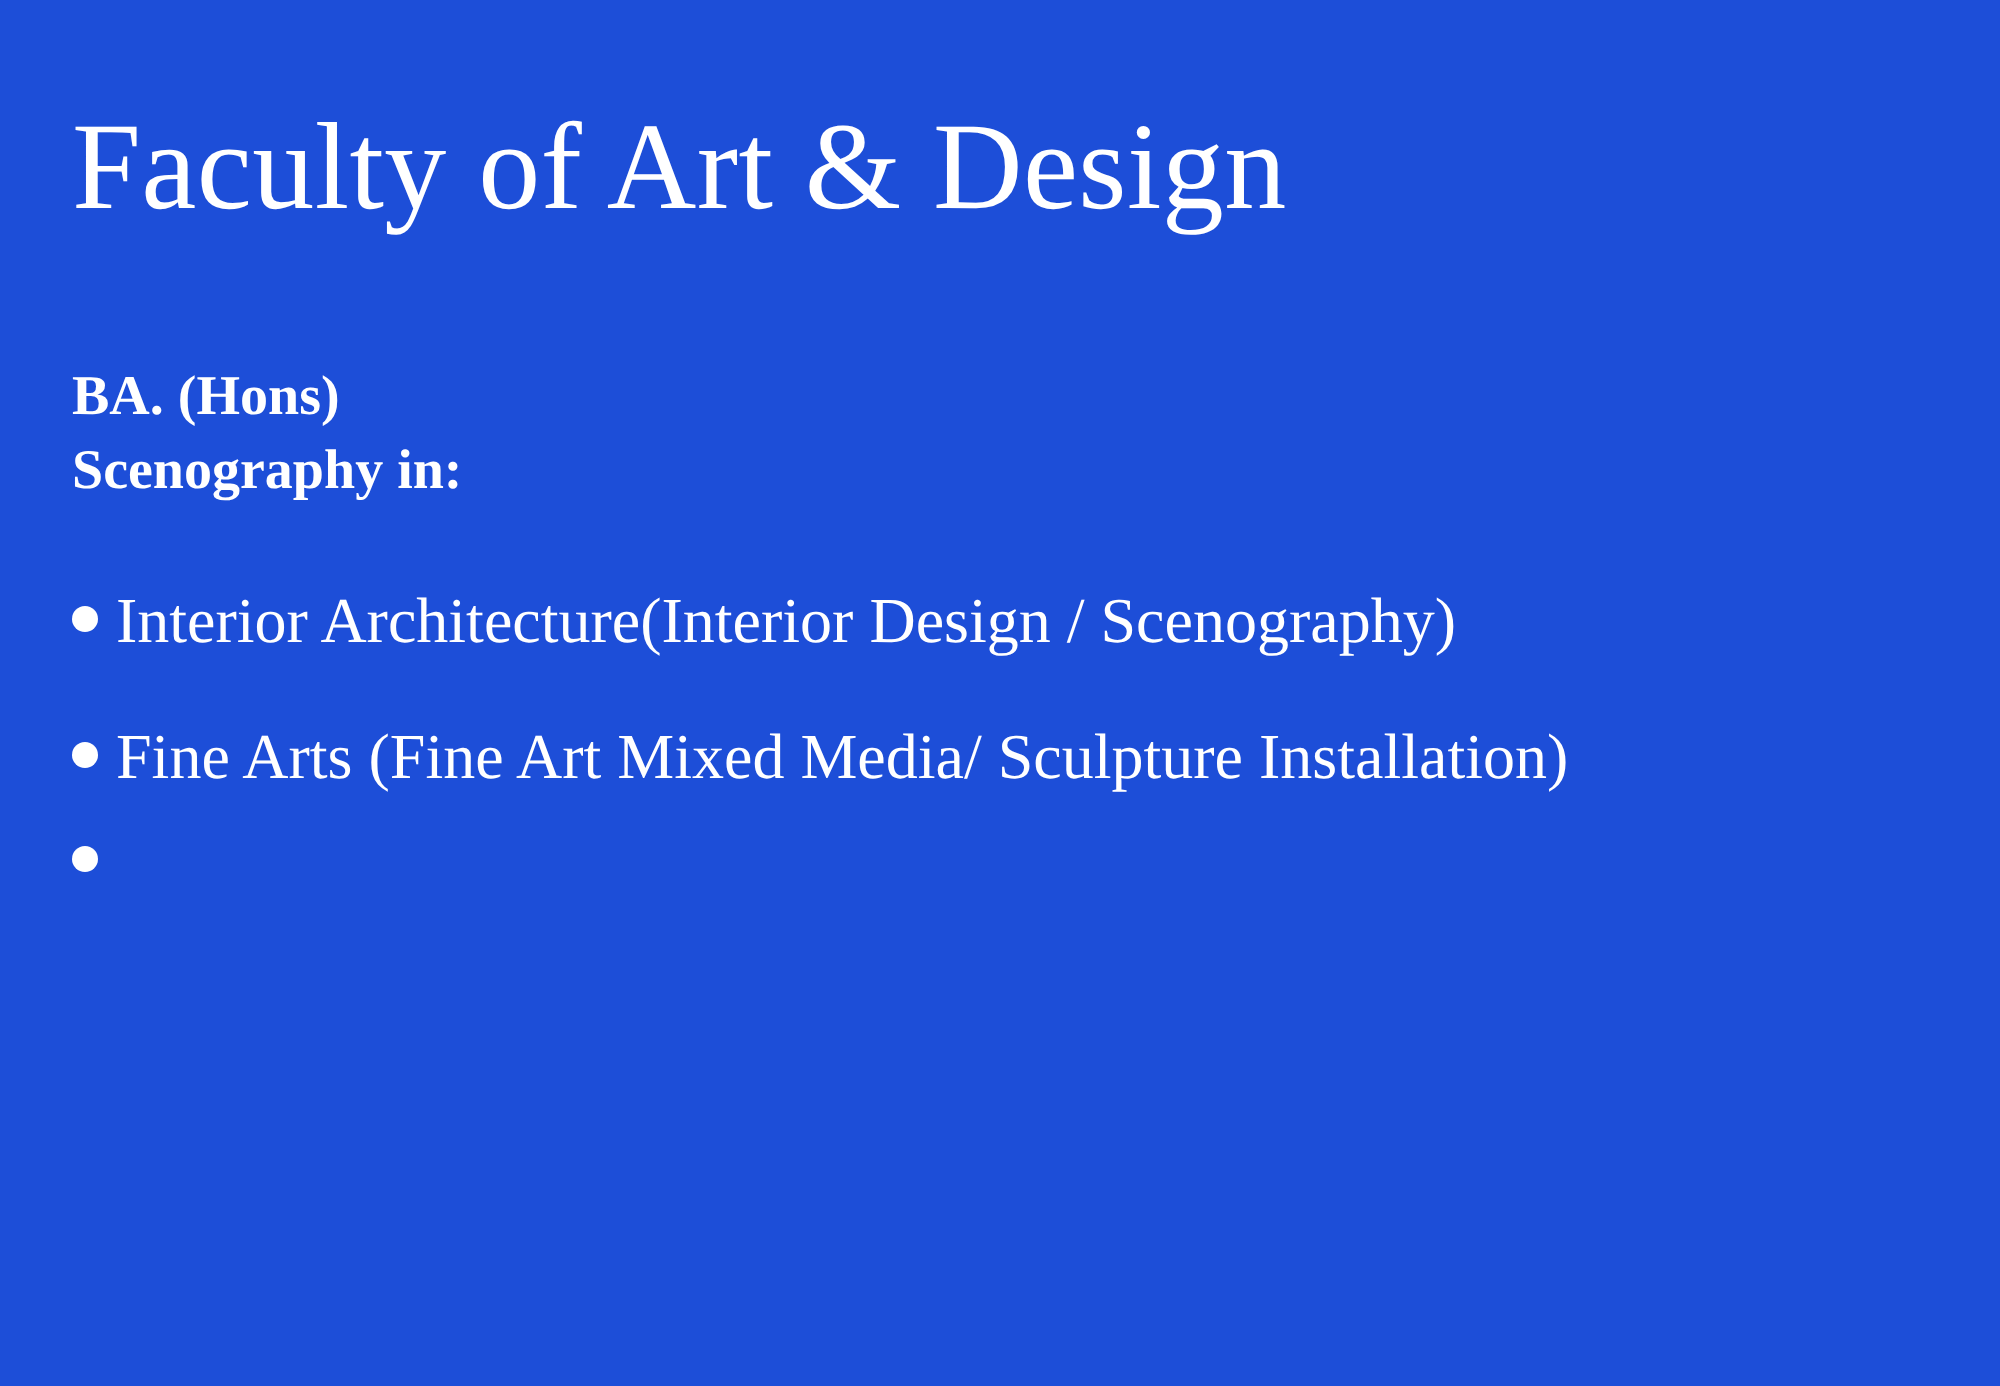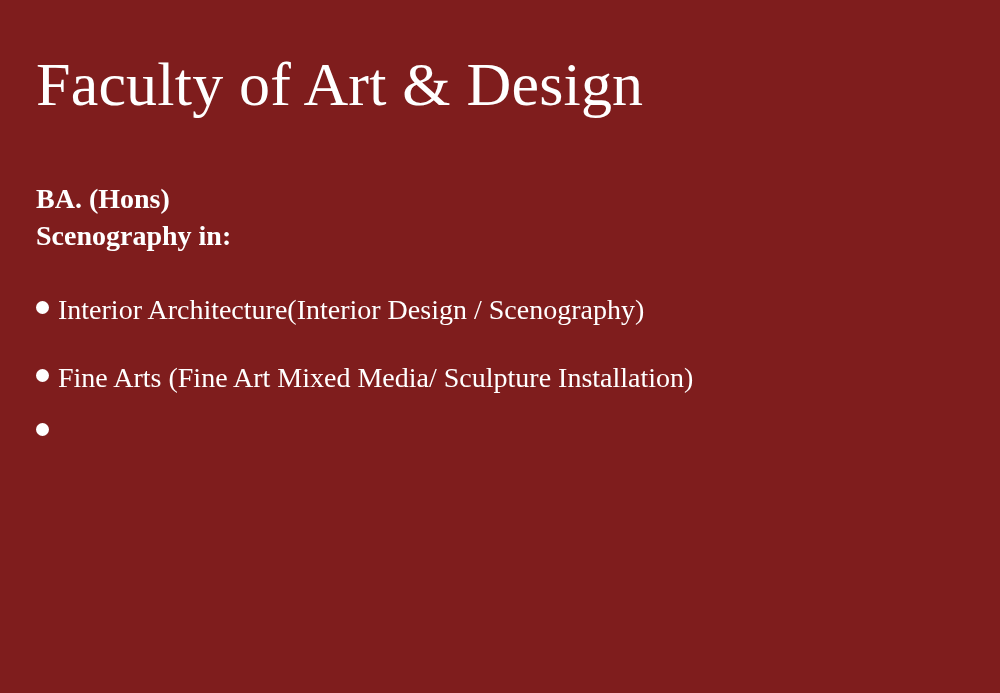--- a/index.html
+++ b/index.html
@@ -15,21 +15,21 @@
     font-family: "Liberation Serif", "DejaVu Serif", serif;
     color: #ffffff;
     -webkit-font-smoothing: antialiased;
   }
 
   .slide {
     position: relative;
     width: 1000px;
     height: 693px;
     box-sizing: border-box;
-    background: #7f1d1d;
+    background: #1d4ed8;
   }
 
   .page-title {
     position: absolute;
     left: 36px;
     top: 52px;
     font-size: 62px;
     line-height: 1.05;
     font-weight: normal;
     letter-spacing: 0.2px;
@@ -57,21 +57,21 @@
     top: 292px;
     margin: 0;
     padding: 0;
     list-style: none;
   }
 
   .specialism-item {
     display: flex;
     align-items: baseline;
     height: 68px;
-    font-size: 28px;
+    font-size: 32px;
     line-height: 36px;
     white-space: nowrap;
   }
 
   .bullet-dot {
     flex: 0 0 auto;
     width: 13px;
     height: 13px;
     border-radius: 50%;
     background: #ffffff;

